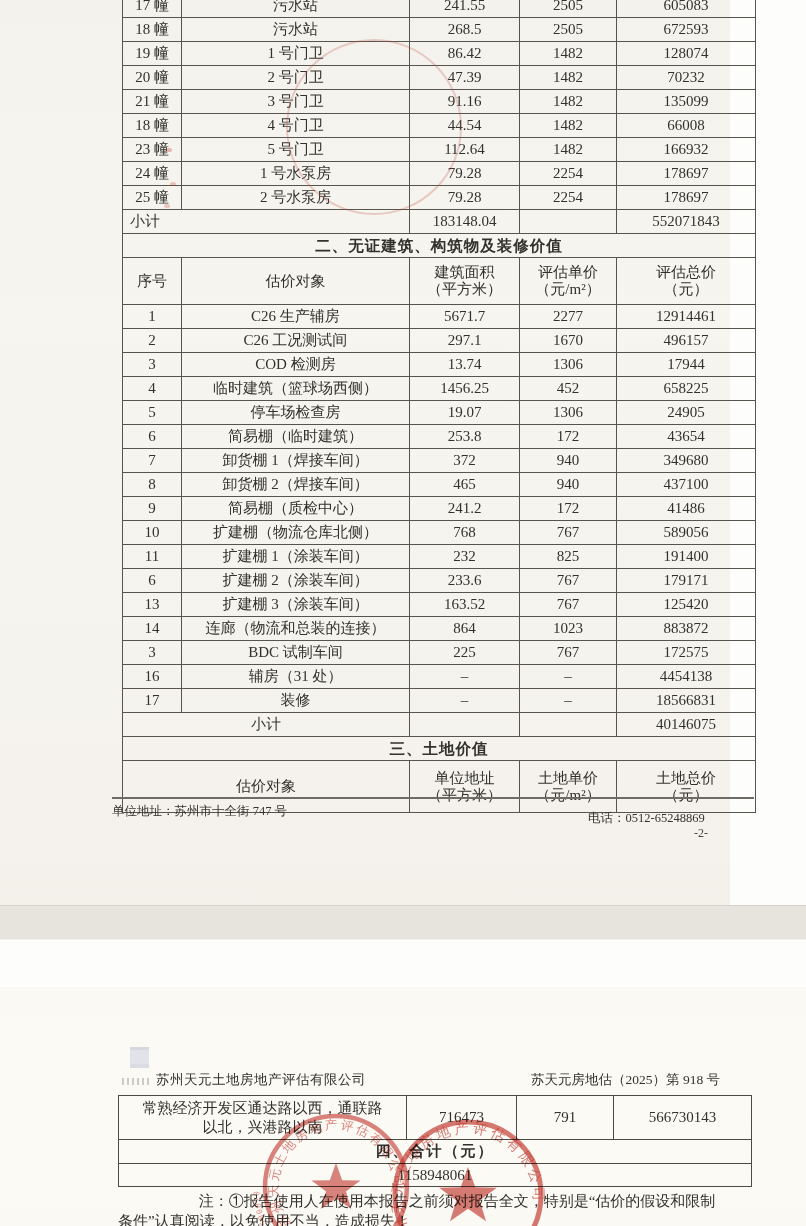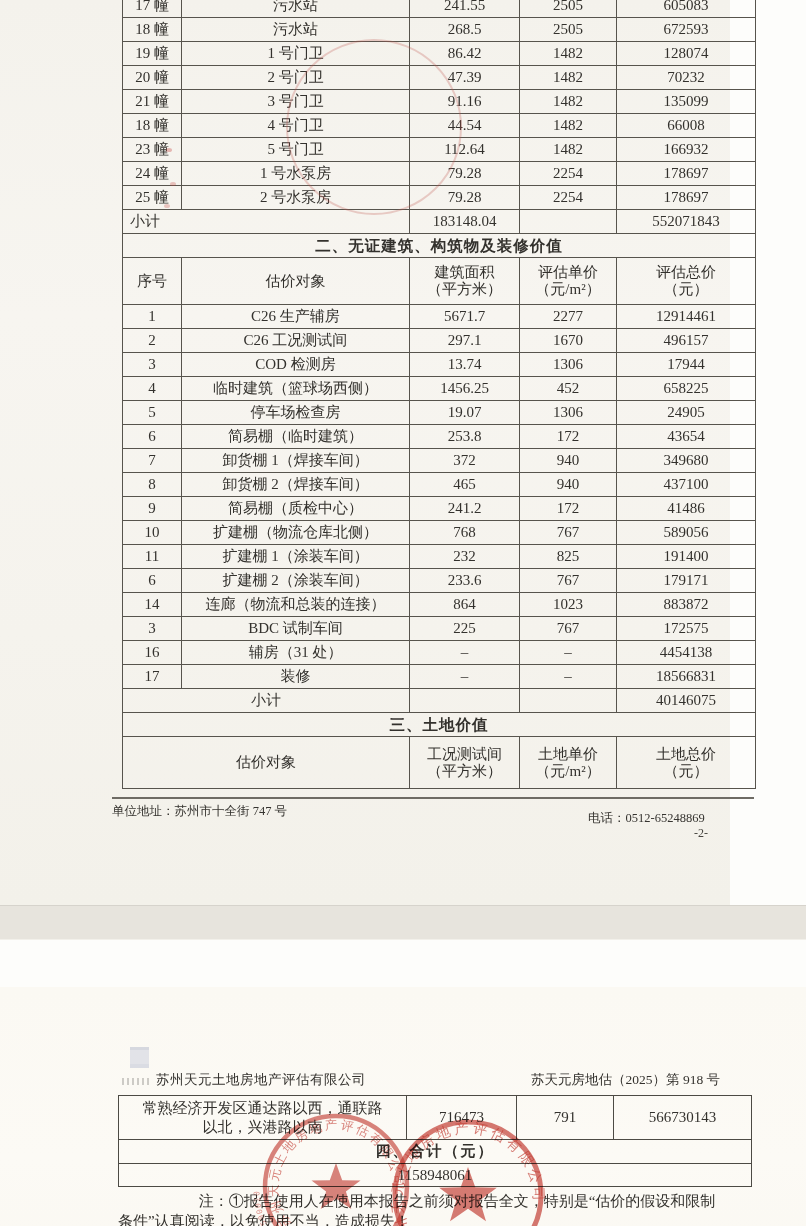--- a/index.html
+++ b/index.html
@@ -280,20 +280,27 @@
             <td>191400</td>
           </tr>
           <tr>
             <td>6</td>
             <td>扩建棚 2（涂装车间）</td>
             <td>233.6</td>
             <td>767</td>
             <td>179171</td>
           </tr>
           <tr>
+            <td>13</td>
+            <td>扩建棚 3（涂装车间）</td>
+            <td>163.52</td>
+            <td>767</td>
+            <td>125420</td>
+          </tr>
+          <tr>
             <td>14</td>
             <td>连廊（物流和总装的连接）</td>
             <td>864</td>
             <td>1023</td>
             <td>883872</td>
           </tr>
           <tr>
             <td>3</td>
             <td>BDC 试制车间</td>
             <td>225</td>
@@ -321,21 +328,21 @@
           <td colspan="2">小计</td>
           <td></td>
           <td></td>
           <td>40146075</td>
         </tr>
         <tr class="sec-title">
           <td colspan="5">三、土地价值</td>
         </tr>
         <tr class="head" style="height:52px">
           <td colspan="2">估价对象</td>
-          <td>工况测试间
+          <td>单位地址
 （平方米）</td>
           <td>土地单价
 （元/m²）</td>
           <td>土地总价
 （元）</td>
         </tr>
       </tbody>
     </table>
 
     <div class="stamp-faint"></div>

